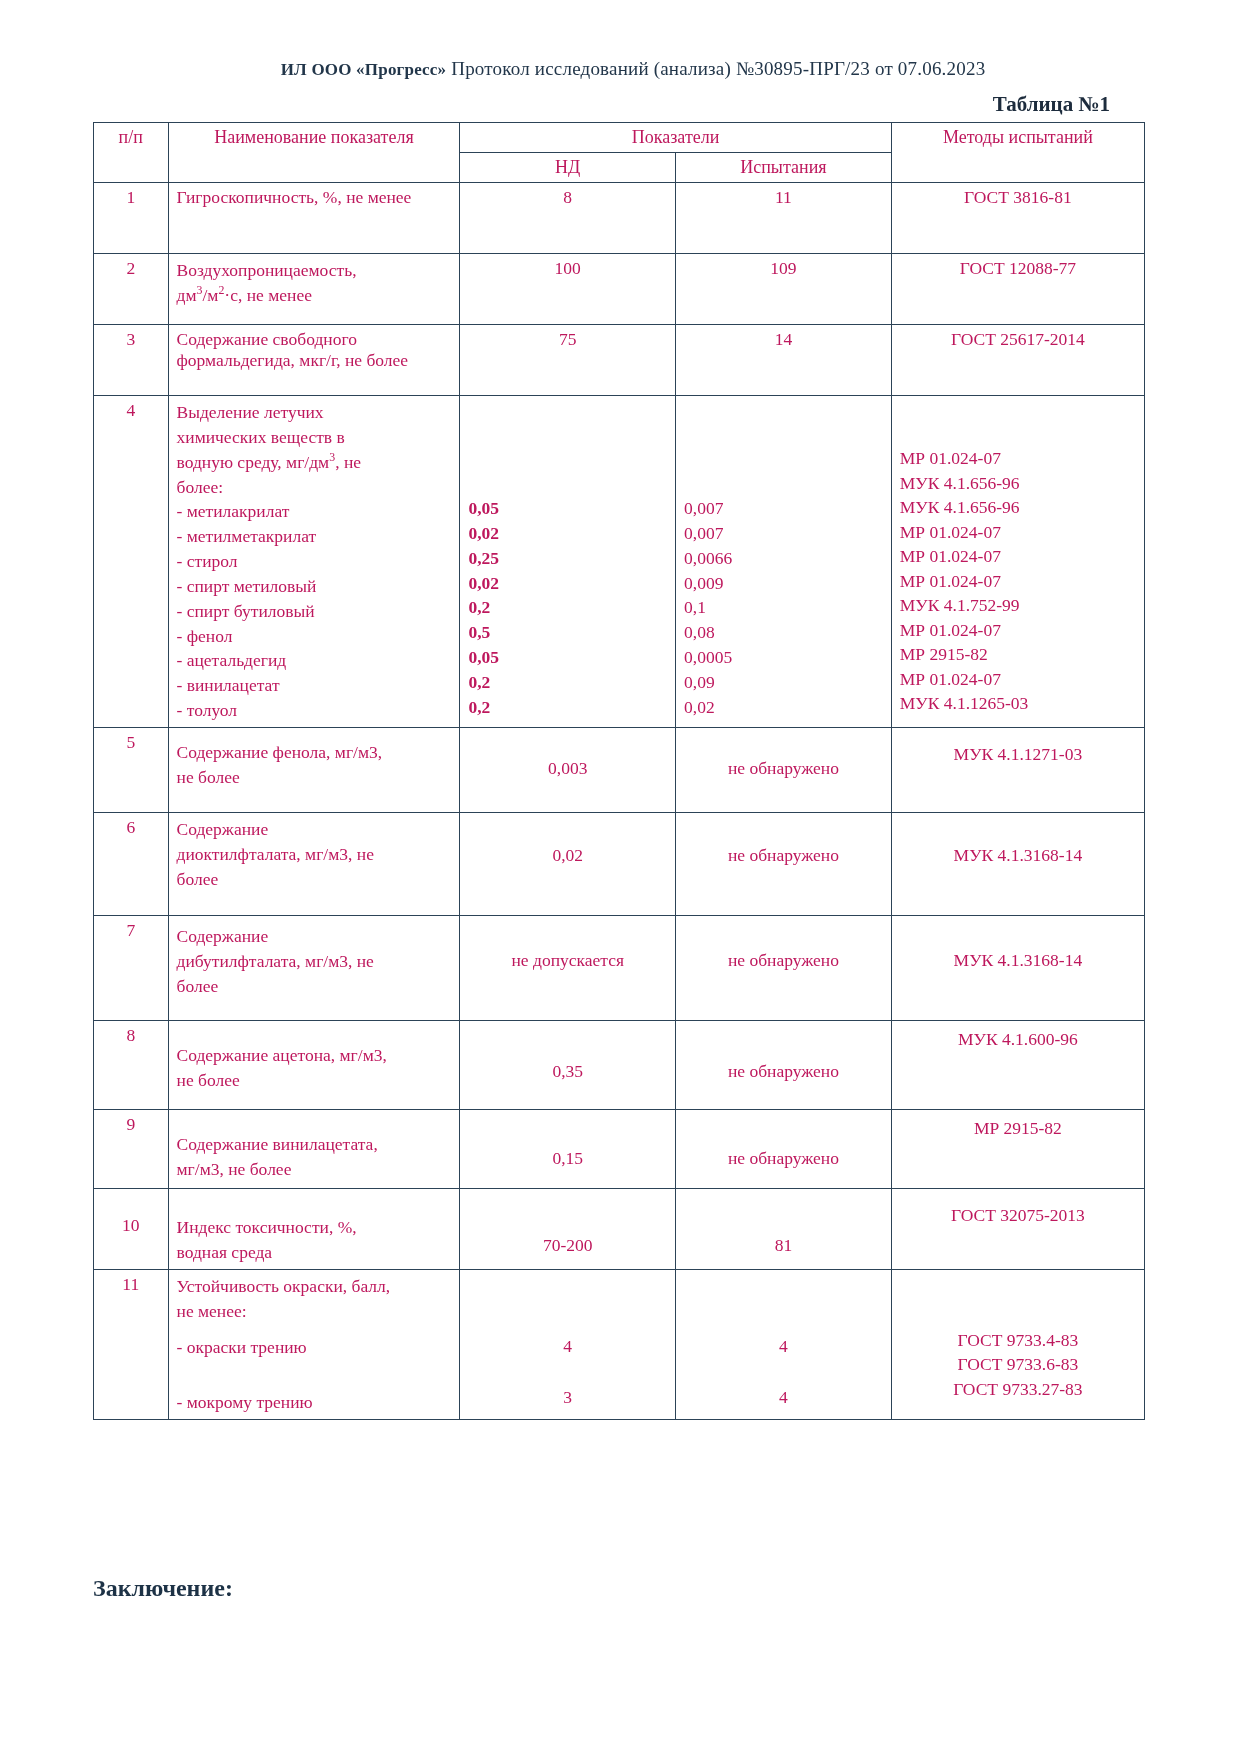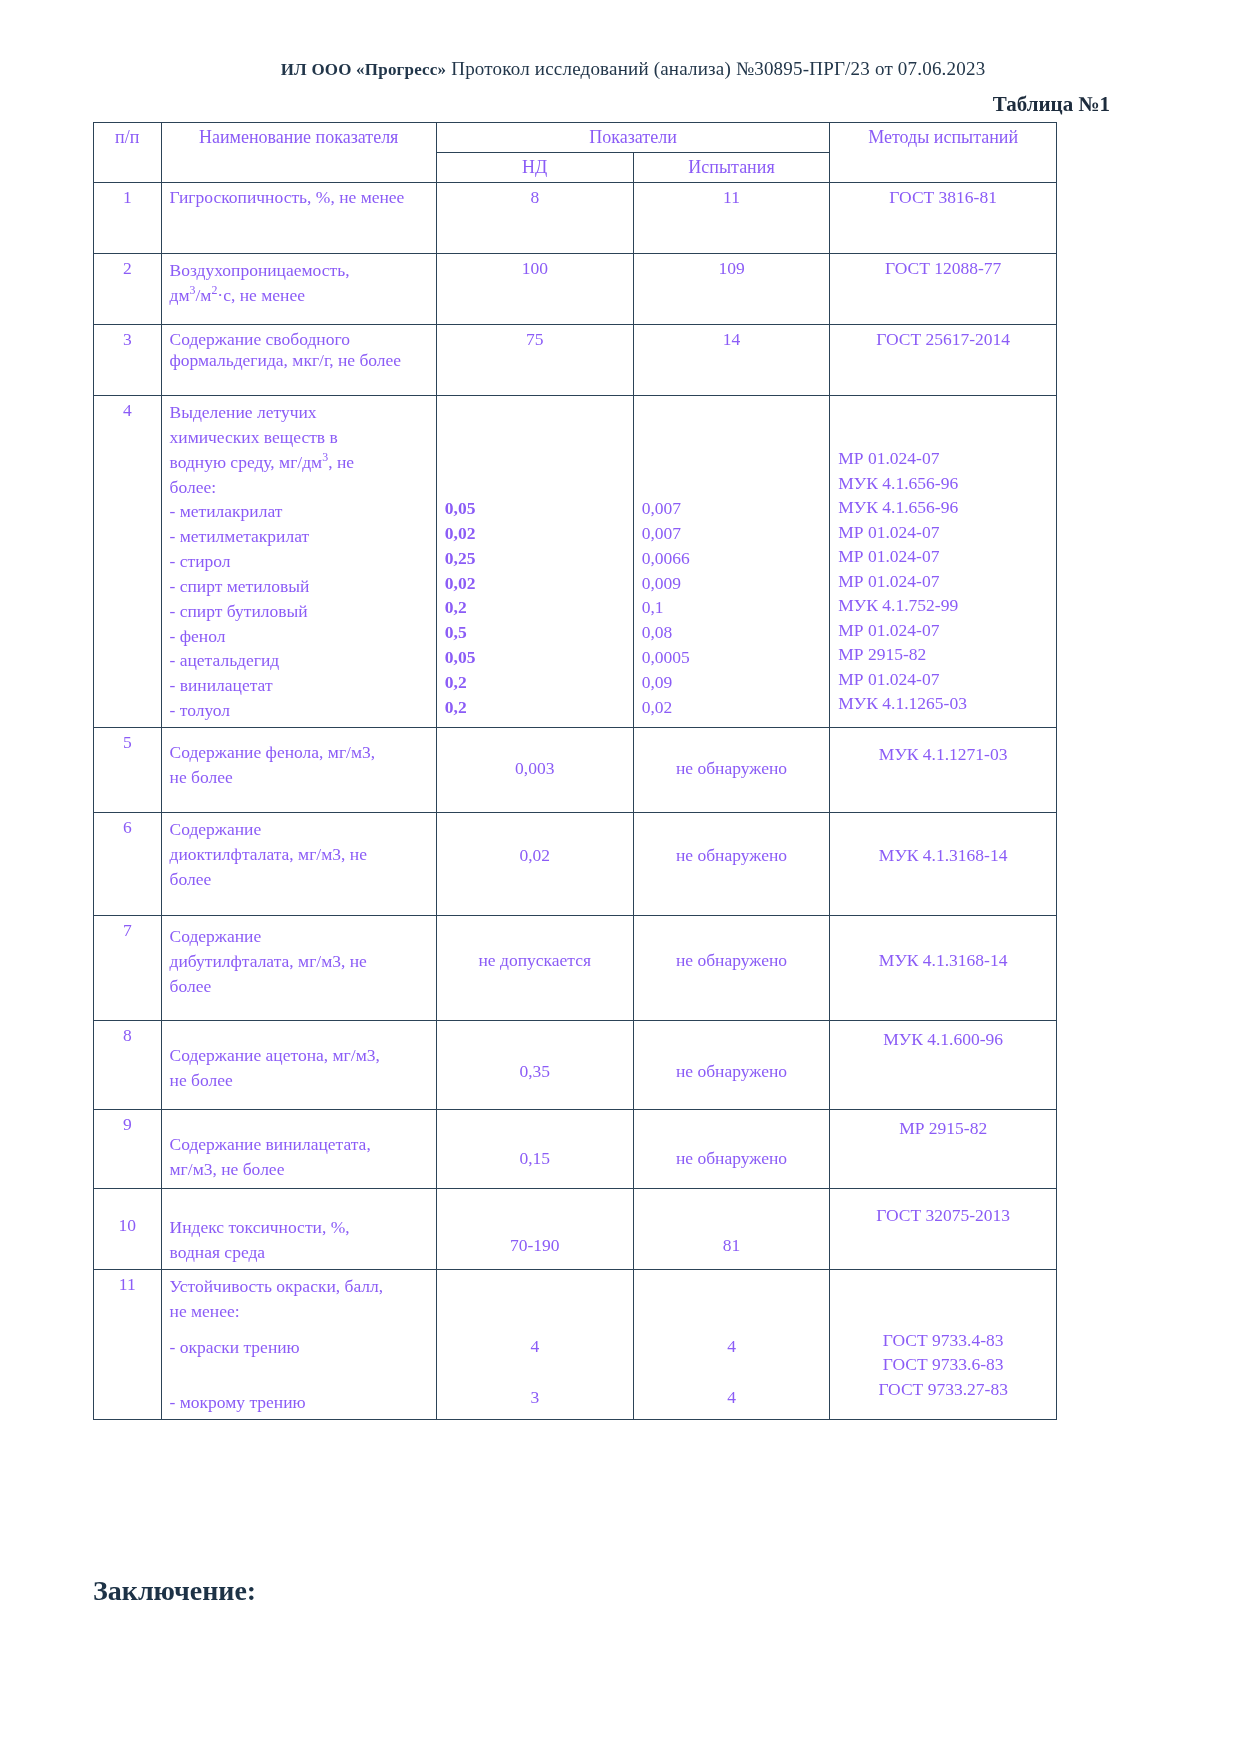--- a/index.html
+++ b/index.html
@@ -42,24 +42,24 @@
     top: 92px;
     right: 130px;
     font-weight: bold;
     font-size: 21px;
     color: #1d2c3d;
   }
   table.main {
     position: absolute;
     top: 122px;
     left: 93px;
-    width: 964px;
+    width: 1052px;
     border-collapse: collapse;
     font-size: 17.5px;
-    color: #8b5cf6;
+    color: #be185d;
   }
   table.main td, table.main th {
     border: 1.6px solid #2c4357;
     padding: 4px 8px;
     vertical-align: top;
     font-weight: normal;
   }
   th.hdr {
     text-align: center;
     vertical-align: middle;
@@ -95,21 +95,21 @@
     position: absolute;
     left: 93px;
     top: 1572px;
     width: 1060px;
     font-size: 18.5px;
     line-height: 1.35;
     color: #1d3246;
   }
   .conclusion .title {
     font-weight: bold;
-    font-size: 28px;
+    font-size: 24px;
     margin-bottom: 2px;
   }
   .conclusion .byres {
     font-weight: bold;
   }
   .conclusion p {
     margin: 0 0 1px 0;
     text-align: justify;
   }
   .footer {
@@ -354,21 +354,21 @@
         <td class="c-num mid ctr" style="height:68px;">
             <div style="padding-top:22px;">10</div>
           </td>
         <td class="c-name">
           <div class="lines" style="padding-top:22px;">
             <div>Индекс токсичности, %,</div>
             <div>водная среда</div>
           </div>
         </td>
         <td class="c-nd ctr">
-            <div style="padding-top:42px;">70-190</div>
+            <div style="padding-top:42px;">70-200</div>
           </td>
         <td class="c-test ctr">
             <div style="padding-top:42px;">81</div>
           </td>
         <td class="c-method ctr">
             <div style="padding-top:12px;">ГОСТ 32075-2013</div>
           </td>
       </tr>
 
       <tr>

